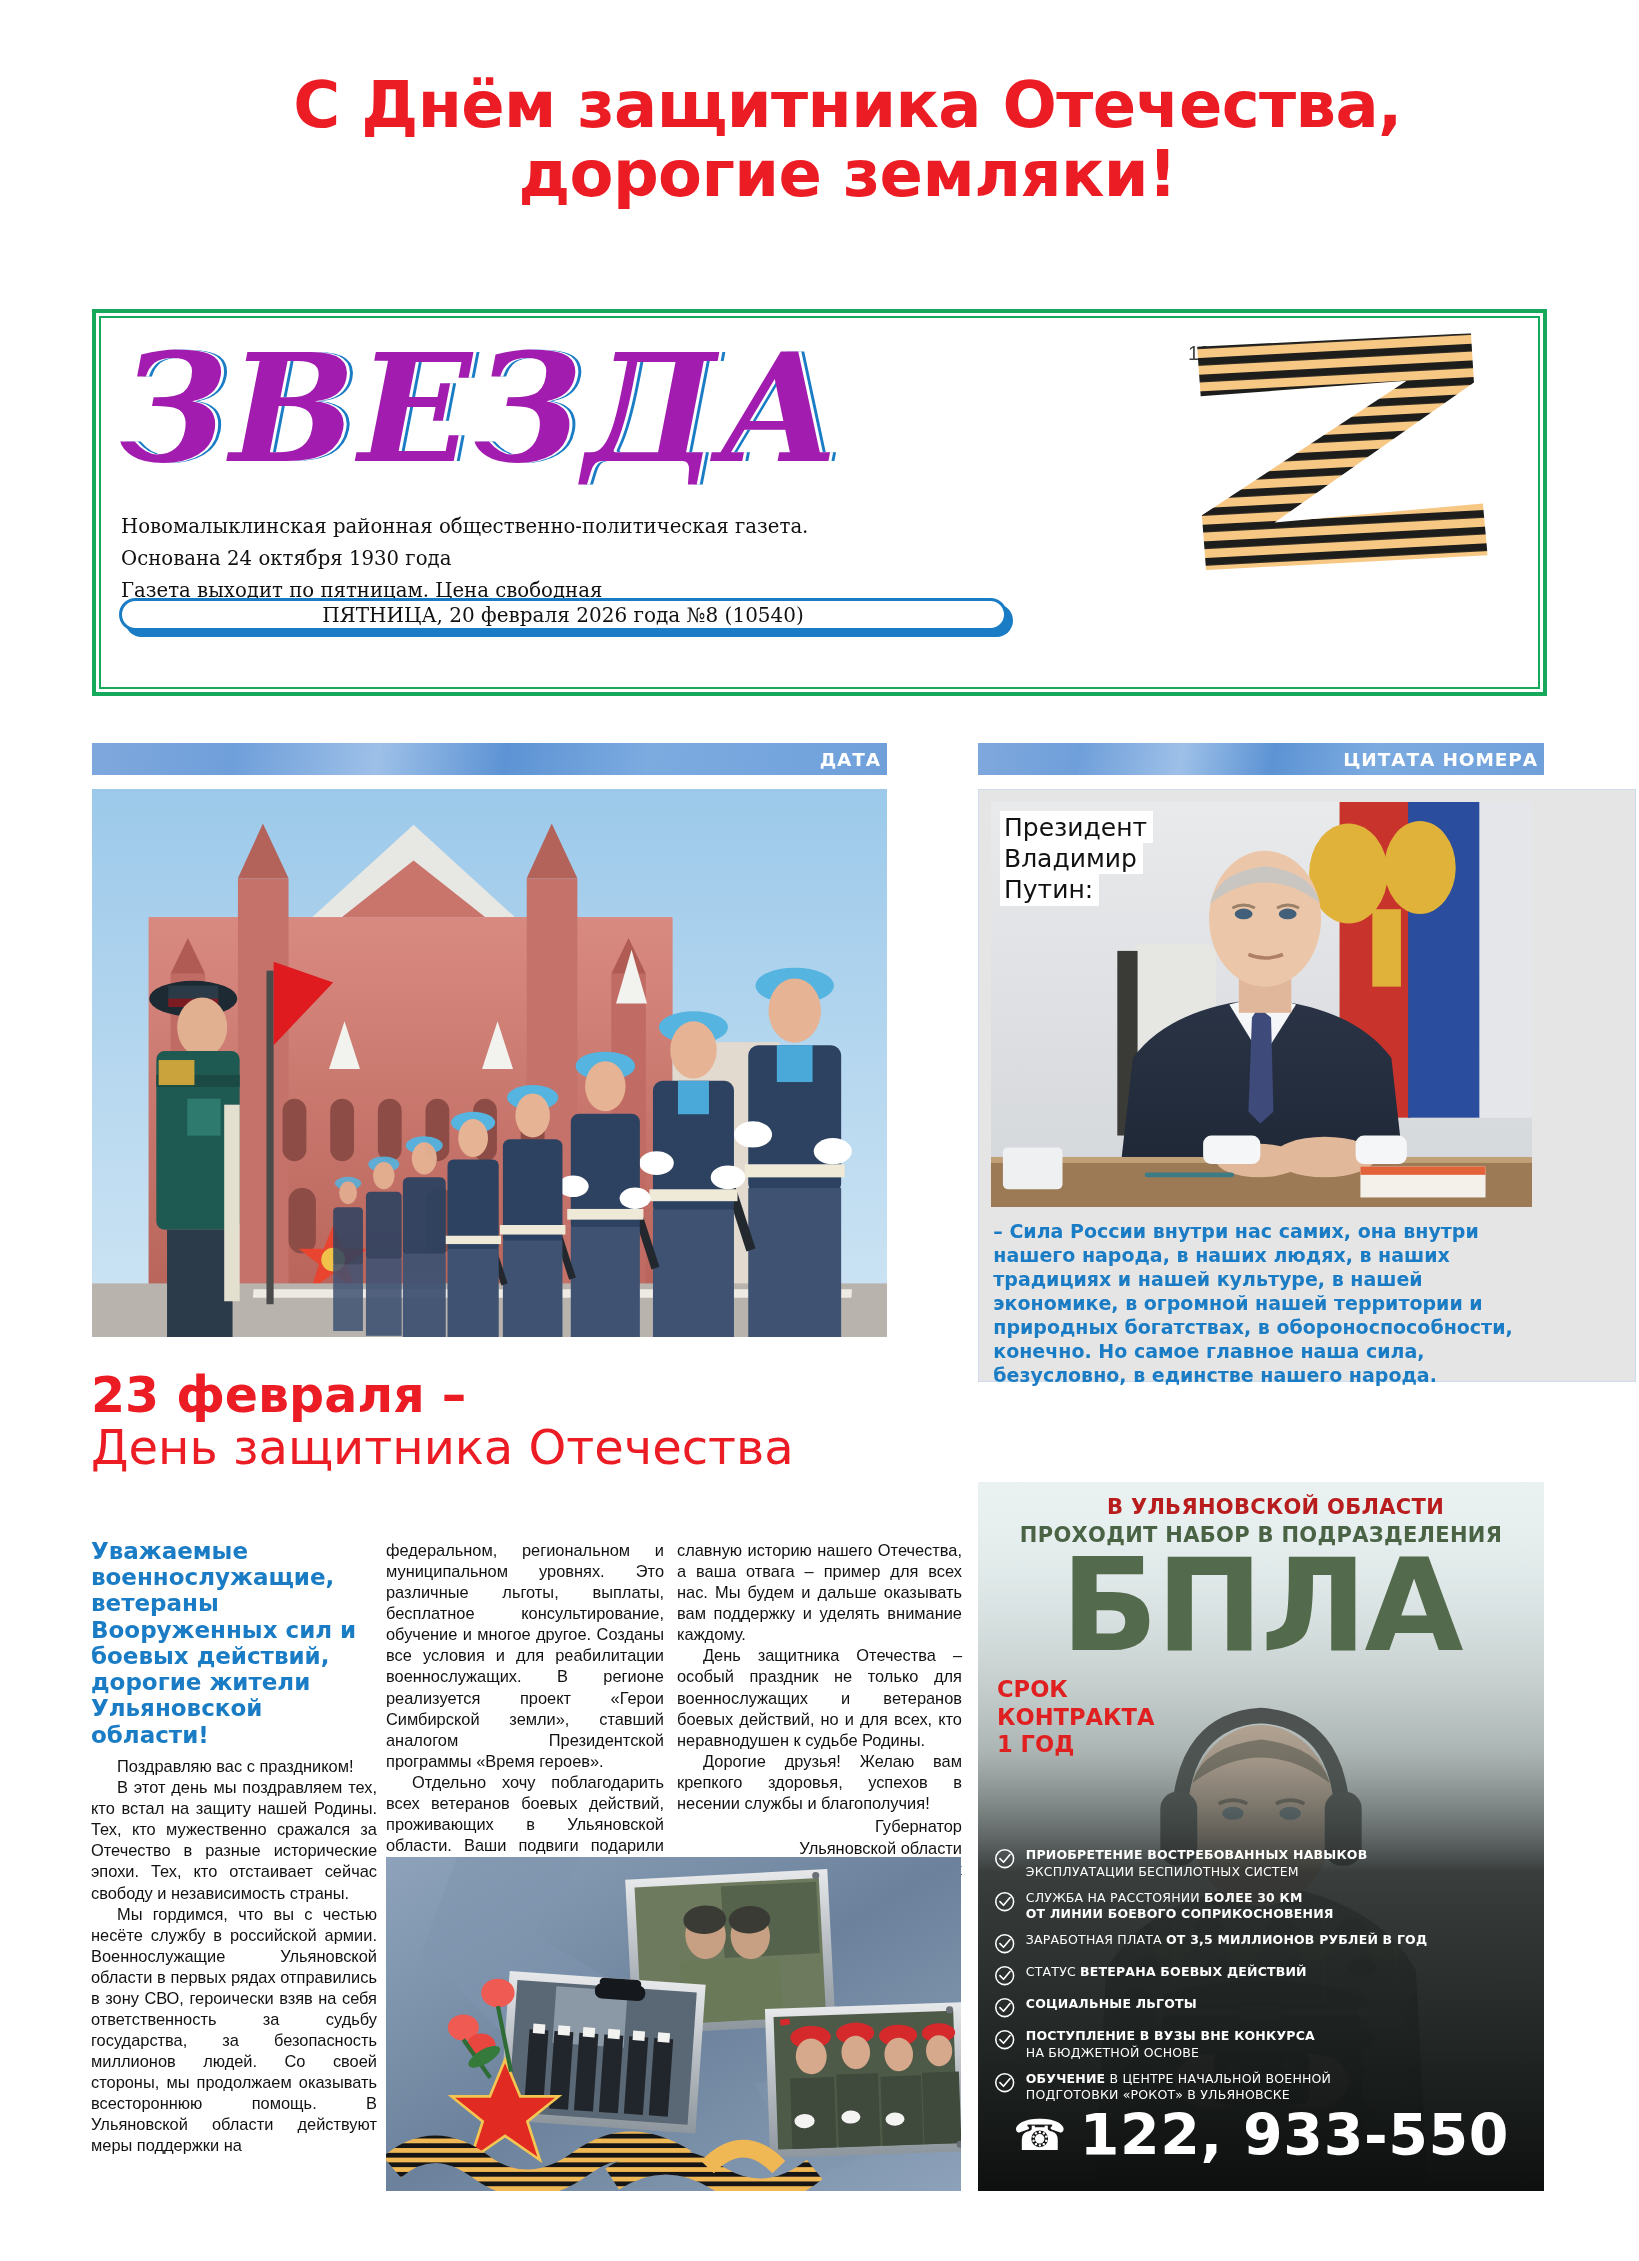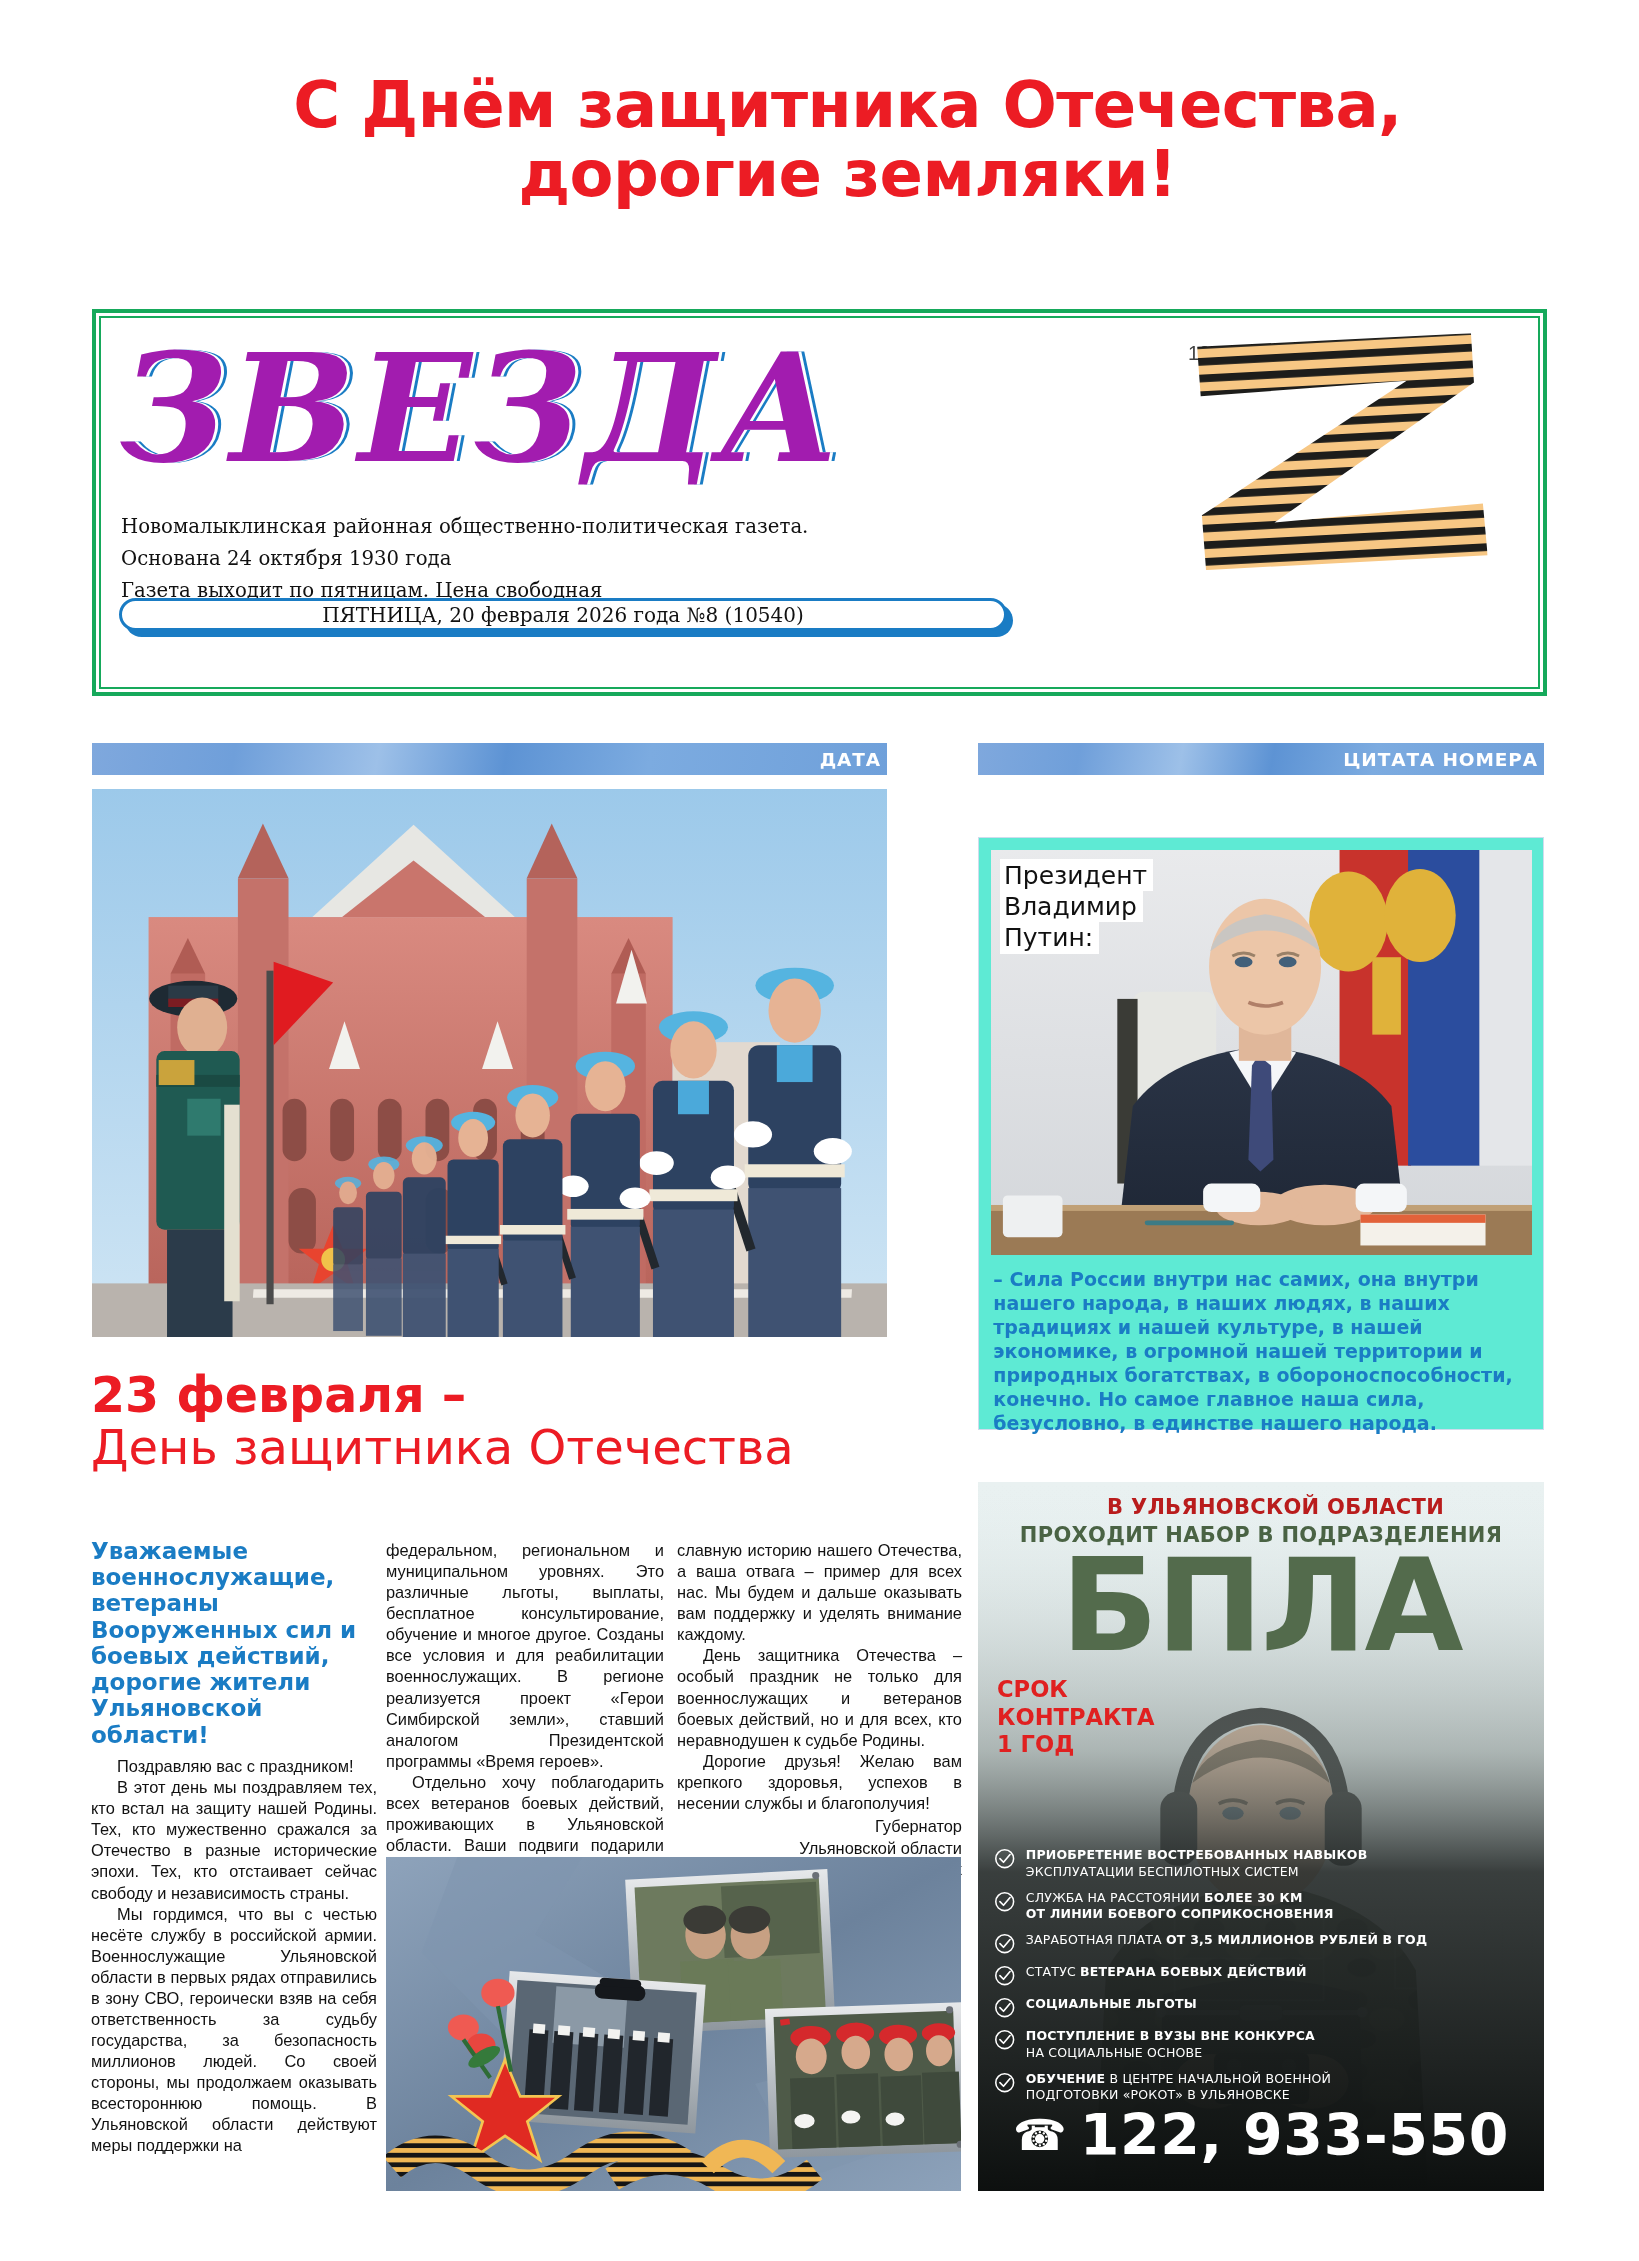--- a/index.html
+++ b/index.html
@@ -129,22 +129,22 @@
 
   
   .collage {
     position:absolute; left:386px; top:1857px; width:575px; height:334px;
     overflow:hidden; background:#7e93ae;
   }
   .collage svg { position:absolute; left:0; top:0; width:100%; height:100%; }
 
   
   .quotecard {
-    position:absolute; left:978px; top:789px; width:566px; height:593px;
-    background:#5eead4; border:1.8px solid #cfdced;margin-top:48px;
+    position:absolute; left:978px; top:789px; width:658px; height:593px;
+    background:#e5e5e5; border:1.8px solid #cfdced;
   }
   .quotephoto { position:absolute; left:12px; top:12px; width:541px; height:405px; overflow:hidden; background:#dfe6ec; }
   .quotephoto svg { position:absolute; left:0; top:0; width:100%; height:100%; }
   .qname {
     position:absolute; left:21.4px; top:21.4px; z-index:4;
     font-family:"DejaVu Sans", sans-serif; font-size:25px; color:#111; line-height:1.16;
   }
   .qname span { background:#fff; display:inline-block; padding:1.2px 6px 1.2px 3.6px; }
   .quotetext {
     position:absolute; left:14.3px; top:430px; width:540px;
@@ -726,21 +726,21 @@
 
       <div class="blt">
         <span class="ico">
           <svg viewBox="0 0 36 36">
               <circle cx="18" cy="18" r="15" fill="none" stroke="#fff" stroke-width="2.6"></circle>
               <path d="M10 18 L16 24 L27 11" fill="none" stroke="#fff" stroke-width="2.8" stroke-linecap="round" stroke-linejoin="round"></path>
             </svg>
         </span>
         <span class="tx">
           <b>ПОСТУПЛЕНИЕ В ВУЗЫ ВНЕ КОНКУРСА</b><br>
-          <span>НА СОЦИАЛЬНЫЕ ОСНОВЕ</span>
+          <span>НА БЮДЖЕТНОЙ ОСНОВЕ</span>
         </span>
       </div>
 
       <div class="blt">
         <span class="ico">
           <svg viewBox="0 0 36 36">
               <circle cx="18" cy="18" r="15" fill="none" stroke="#fff" stroke-width="2.6"></circle>
               <path d="M10 18 L16 24 L27 11" fill="none" stroke="#fff" stroke-width="2.8" stroke-linecap="round" stroke-linejoin="round"></path>
             </svg>
         </span>

